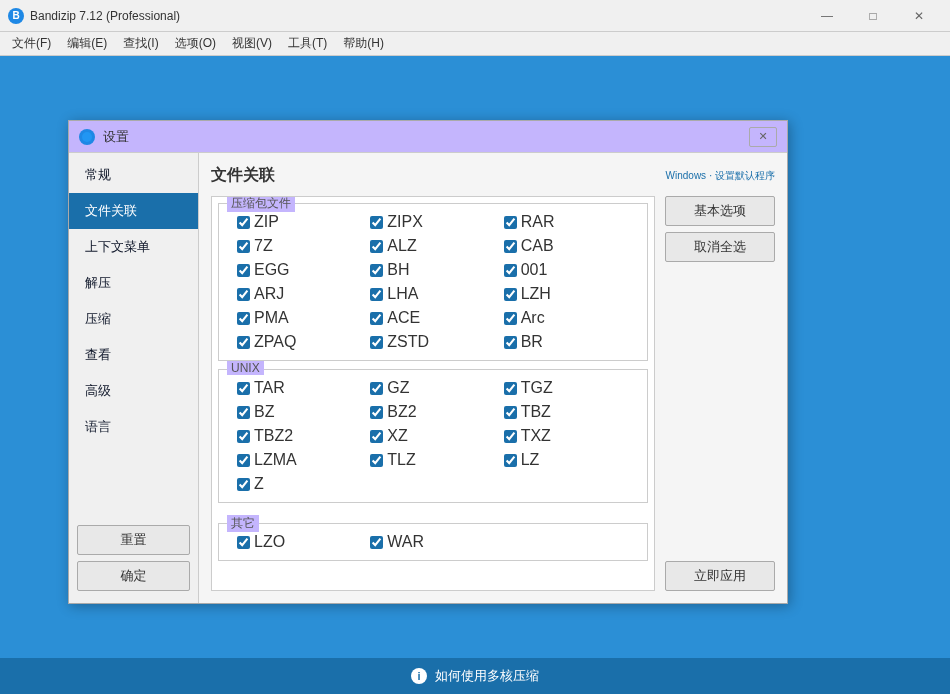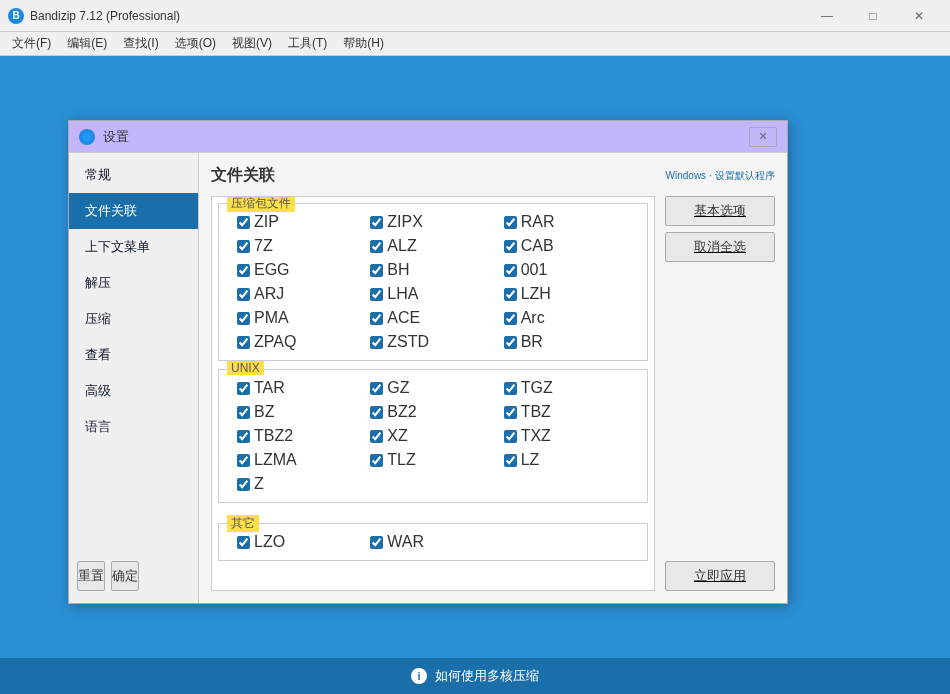--- a/index.html
+++ b/index.html
@@ -158,21 +158,21 @@
       font-size: 13px;
     }
     .sidebar-item.active {
       background: #1a6faa;
       color: white;
     }
     .sidebar-spacer { flex: 1; }
     .sidebar-buttons {
       padding: 8px;
       display: flex;
-      flex-direction: row;
+      flex-direction: column;
       gap: 6px;
     }
     .sidebar-btn {
       height: 30px;
       background: #e8e8e8;
       border: 1px solid #aaa;
       border-radius: 2px;
       cursor: pointer;
       font-size: 13px;
       color: #333;
@@ -243,21 +243,20 @@
 
     
     .right-panel {
       width: 120px;
       display: flex;
       flex-direction: column;
       align-items: stretch;
       gap: 6px;
       padding-left: 10px;
       padding-top: 0;
-      text-decoration: underline;
     }
     .action-btn {
       height: 30px;
       background: #e8e8e8;
       border: 1px solid #aaa;
       border-radius: 2px;
       cursor: pointer;
       font-size: 13px;
       color: #333;
     }
@@ -279,21 +278,21 @@
     .group-border {
       margin: 6px 6px 2px 6px;
       border: 1px solid #ccc;
       padding: 0 6px 4px 6px;
       position: relative;
     }
     .group-title-label {
       position: absolute;
       top: -9px;
       left: 8px;
-      background: #fde047;
+      background: #c4b5fd;
       padding: 0 4px;
       font-size: 12px;
       color: #555;
     }
     .group-content {
       padding-top: 6px;
     }
 
     .content-right-area {
       display: flex;

